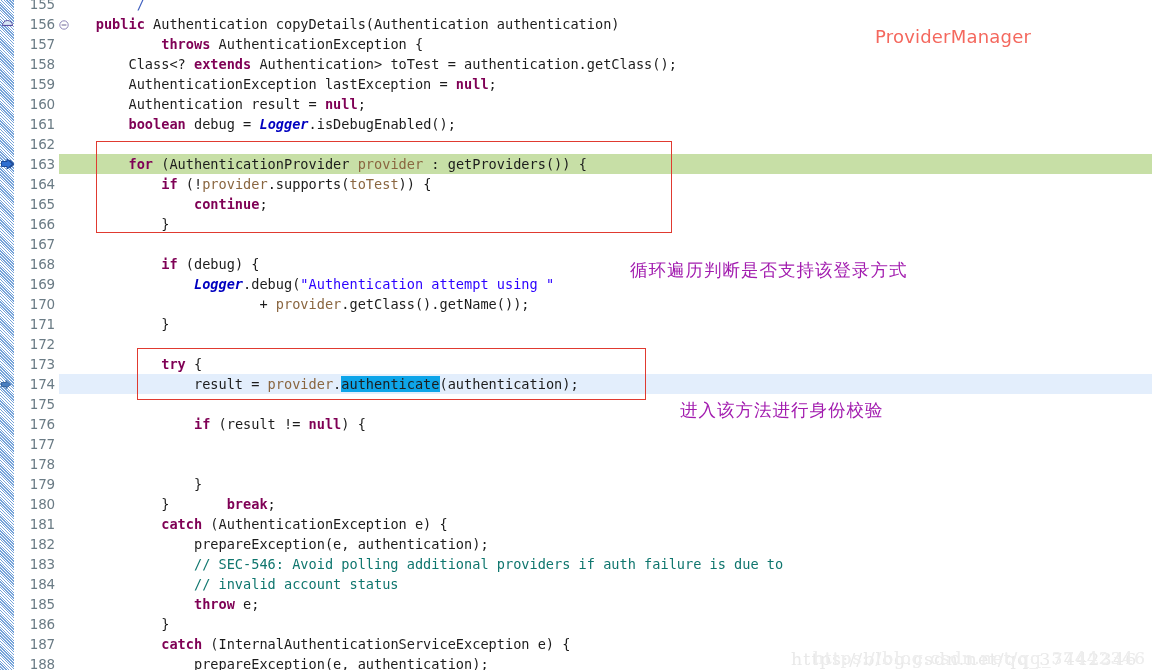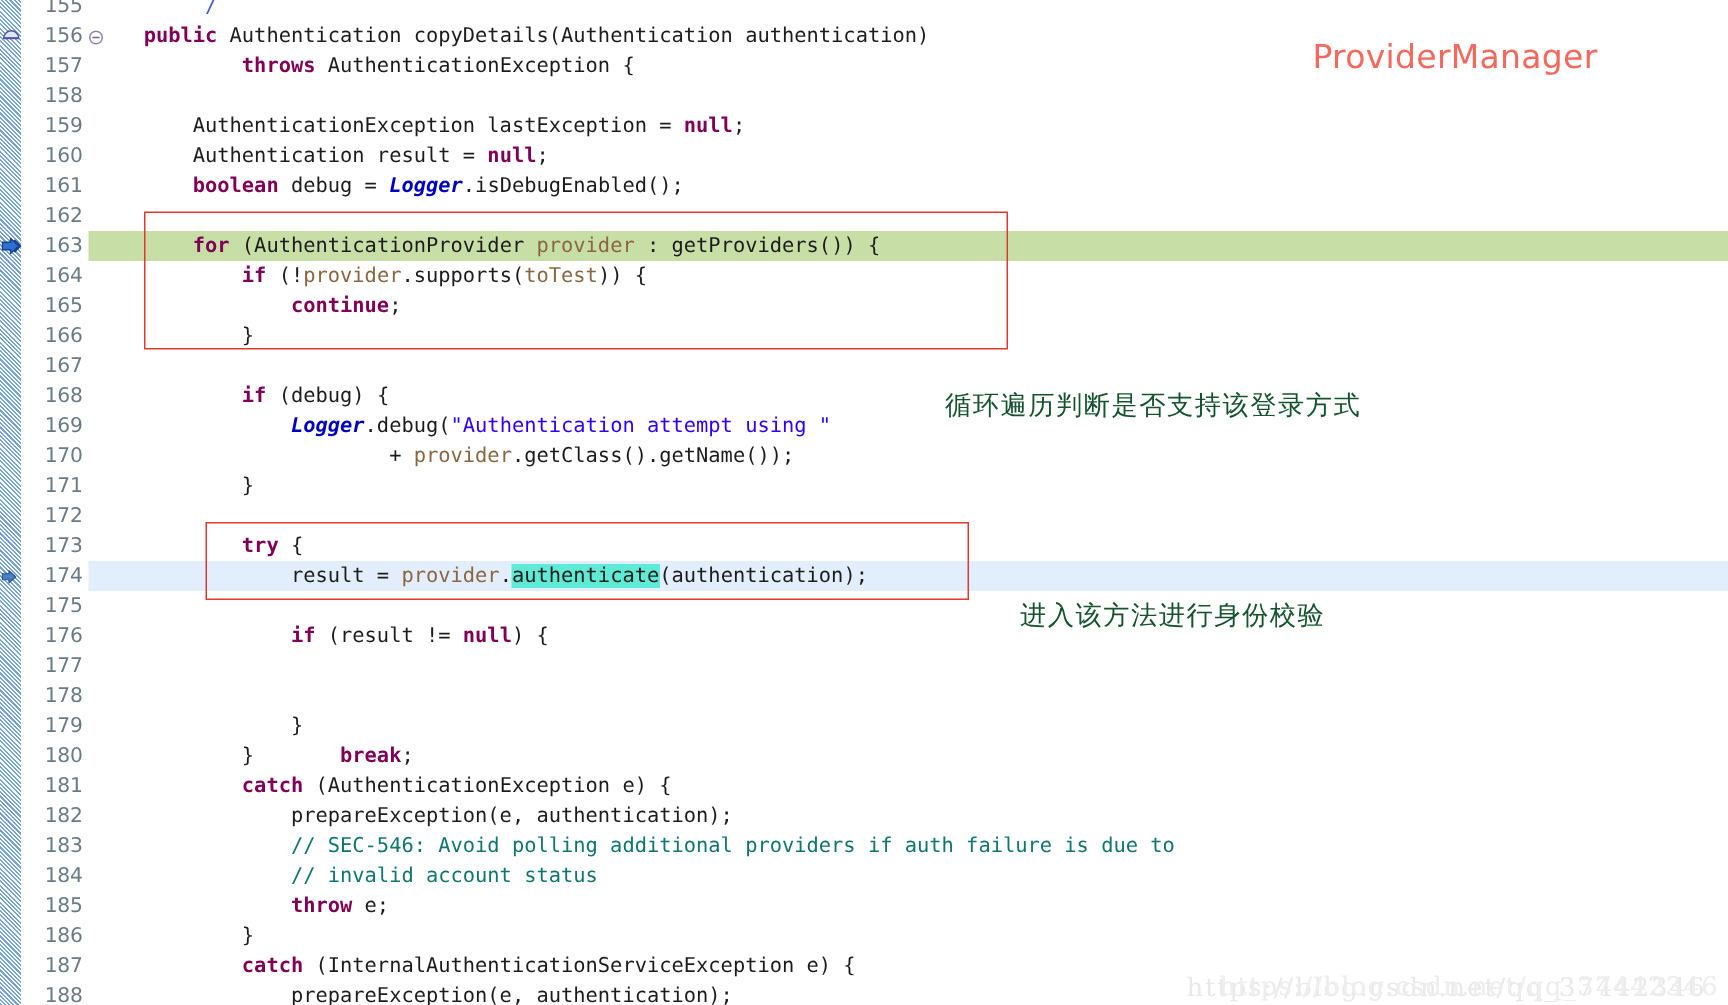--- a/index.html
+++ b/index.html
@@ -85,21 +85,21 @@
   }
 
   
   .hl-band {
     position: absolute;
     left: 0; right: 0;
     height: 20px;
   }
   .hl-green  { background: #c7dfa6; }
   .hl-blue   { background: #e3eefc; }
-  .inline-sel   { background: #5eead4; }
+  .inline-sel   { background: #0ea5e9; }
 
   
   .kw      { color: #7f0055; font-weight: bold; }
   .str     { color: #2a00ff; }
   .cmt     { color: #0f766e; }
   .jdoc    { color: #3f5fbf; }
   .stat    { color: #0000c0; font-weight: bold; font-style: italic; }
   .locvar  { color: #8a6640; }
   .plain   { color: #1c1c1c; }
 
@@ -128,22 +128,22 @@
     pointer-events: none;
   }
 
   
   .annot {
     position: absolute;
     color: #f4685e;
     font-family: "DejaVu Sans", "Liberation Sans", sans-serif;
     white-space: pre;
   }
-  .annot-en { font-size: 22px; letter-spacing: .2px; text-align: center; }
-  .annot-cn { font-size: 17.5px; color: #14532d; letter-spacing: 1px; }
+  .annot-en { font-size: 18px; letter-spacing: .2px; text-align: center; }
+  .annot-cn { font-size: 17.5px; color: #a21caf; letter-spacing: 1px; }
 
   
   .watermark {
     position: absolute;
     right: 6px;
     bottom: 2px;
     font-family: "DejaVu Serif", "Liberation Serif", serif;
     font-size: 17px;
     letter-spacing: 1px;
     white-space: pre;
@@ -170,20 +170,21 @@
 <div id="editor">
 
   <div class="ann-ruler"></div>
   <div class="gutter"></div>
   <div class="fold-col"></div>
 
   <div class="code-surface" id="code-surface">
       <div class="codeline" style="top: -6px;"><span class="plain">         </span><span class="jdoc">/</span></div>
       <div class="codeline" style="top: 14px;"><span class="plain">    </span><span class="kw">public</span><span class="plain"> Authentication copyDetails(Authentication authentication)</span></div>
       <div class="codeline" style="top: 34px;"><span class="plain">            </span><span class="kw">throws</span><span class="plain"> AuthenticationException {</span></div>
+      <div class="codeline" style="top: 54px;"><span class="plain">        Class&lt;? </span><span class="kw">extends</span><span class="plain"> Authentication&gt; toTest = authentication.getClass();</span></div>
       <div class="codeline" style="top: 74px;"><span class="plain">        AuthenticationException lastException = </span><span class="kw">null</span><span class="plain">;</span></div>
       <div class="codeline" style="top: 94px;"><span class="plain">        Authentication result = </span><span class="kw">null</span><span class="plain">;</span></div>
       <div class="codeline" style="top: 114px;"><span class="plain">        </span><span class="kw">boolean</span><span class="plain"> debug = </span><span class="stat">Logger</span><span class="plain">.isDebugEnabled();</span></div>
       <div class="codeline" style="top: 134px;"></div>
       <div class="hl-band hl-green" style="top: 154px;"></div>
       <div class="codeline" style="top: 154px;"><span class="plain">        </span><span class="kw">for</span><span class="plain"> (AuthenticationProvider </span><span class="locvar">provider</span><span class="plain"> : getProviders()) {</span></div>
       <div class="codeline" style="top: 174px;"><span class="plain">            </span><span class="kw">if</span><span class="plain"> (!</span><span class="locvar">provider</span><span class="plain">.supports(</span><span class="locvar">toTest</span><span class="plain">)) {</span></div>
       <div class="codeline" style="top: 194px;"><span class="plain">                </span><span class="kw">continue</span><span class="plain">;</span></div>
       <div class="codeline" style="top: 214px;"><span class="plain">            }</span></div>
       <div class="codeline" style="top: 234px;"></div>

